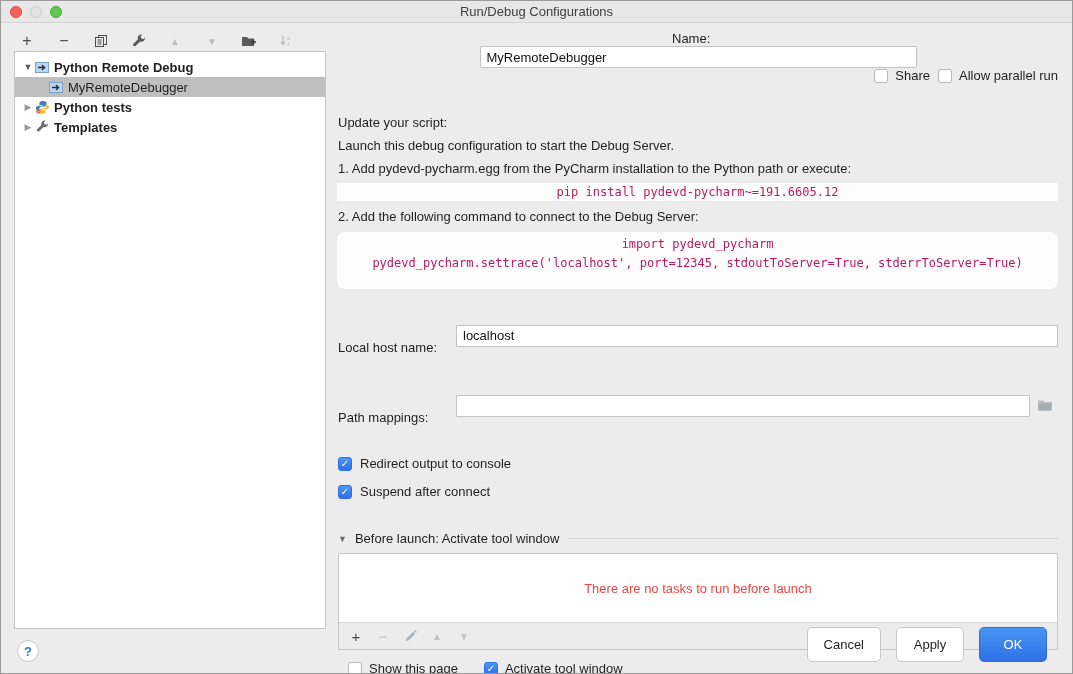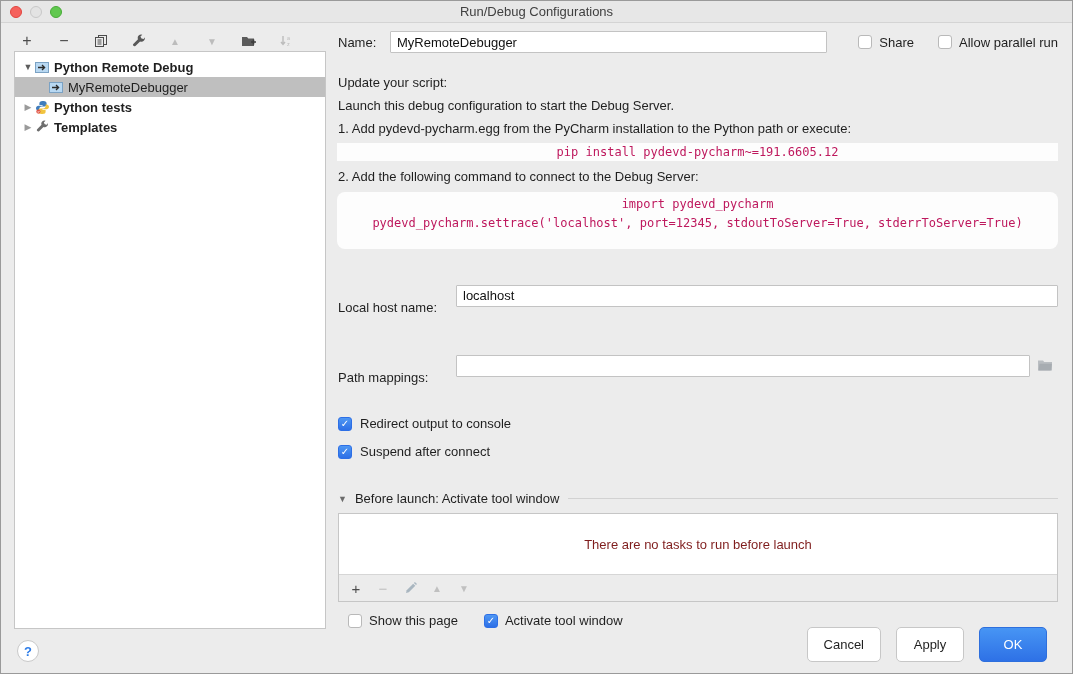--- a/index.html
+++ b/index.html
@@ -30,27 +30,27 @@
   .tree-row.selected{ background:#bfbfbf; }
   .twisty{ width:12px; margin-left:7px; font-size:9px; color:#5c5c5c; text-align:center; flex:0 0 auto; }
   .twisty.collapsed{ color:#9a9a9a; }
   .tree-icon{ width:16px; height:14px; margin-right:4px; flex:0 0 auto; display:flex; align-items:center; justify-content:center; }
   .tree-label{ font-weight:bold; }
   .tree-row.child .tree-label{ font-weight:normal; }
   .indent2{ width:33px; flex:0 0 auto; }
   
   .main{ position:absolute; left:337px; top:30px; width:720px; }
   .row{ display:flex; align-items:center; }
-  .name-row{ margin-bottom:18px; }
+  .name-row{ margin-bottom:28px;flex-direction:column; }
   .lbl{ color:#1f1f1f; }
   .name-lbl{ width:52px; }
   input.txt{ height:22px; background:#fff; border:1px solid #c3c3c3; border-radius:1px;
     font-family:"Liberation Sans","DejaVu Sans",sans-serif; font-size:13px; color:#111; padding:0 6px; outline:none; }
   .name-input{ width:437px; }
-  .top-checks{ margin-left:auto; display:flex; align-items:center; gap:24px; }
+  .top-checks{ margin-left:auto; display:flex; align-items:center; gap:8px; }
   .cb-item{ display:flex; align-items:center; gap:7px; }
   .cb{ width:14px; height:14px; border:1px solid #b9b9b9; border-radius:3px; background:#fff;
     display:flex; align-items:center; justify-content:center; flex:0 0 auto; }
   .cb.checked{ background:linear-gradient(#4e97f3,#2d6fe6); border-color:#2d6fe6; }
   .cb.checked::after{ content:"✓"; color:#fff; font-size:10px; font-weight:bold; line-height:1; }
   .para{ line-height:23px; }
   .codeline, .codeblock{ background:#fdfdfd; font-family:"DejaVu Sans Mono","Liberation Mono",monospace;
     font-size:12px; color:#be185d;text-align:center; }
   .codeline{ margin:3px 0 4px -1px; padding:2px 7px; }
   .codeblock{ margin:4px 0 0 -1px; padding:3px 7px 16px; line-height:19px;border-radius:8px; }
@@ -67,21 +67,21 @@
   .path-input{ background:#fbfbfb; border-color:#d2d2d2; }
   .browse-btn{ width:26px; height:22px; display:flex; align-items:center; justify-content:center; margin-left:2px; }
   .check-row{ margin-top:0; display:flex; align-items:center; gap:8px;text-align:right; }
   .cr1{ margin-top:31px; }
   .cr2{ margin-top:13px; }
   
   .bl-header{ margin-top:32px; display:flex; align-items:center; }
   .bl-arrow{ font-size:9px; color:#6b6b6b; margin-right:8px; }
   .bl-line{ flex:1; border-top:1px solid #d2d2d2; margin-left:9px; }
   .bl-box{ margin-top:7px; border:1px solid #c6c6c6; background:#fff; }
-  .bl-empty{ height:60px; display:flex; align-items:center; justify-content:center; color:#7f1d1d; }
+  .bl-empty{ height:68px; display:flex; align-items:center; justify-content:center; color:#ef4444; }
   .bl-toolbar{ height:27px; background:#ececec; border-top:1px solid #d6d6d6; display:flex; align-items:center; padding-left:8px; }
   .bl-tb-btn{ width:18px; height:18px; margin-right:9px; display:flex; align-items:center; justify-content:center;
     color:#4c4c4c; font-size:15px; }
   .bl-tb-btn.disabled{ color:#c0c0c0; }
   .show-row{ margin-top:11px; display:flex; align-items:center; gap:8px; padding-left:10px; }
   .show-row .second{ margin-left:18px; }
   
   .help-btn{ position:absolute; left:16px; bottom:11px; width:22px; height:22px; border-radius:50%;
     background:#fff; border:1px solid #c9c9c9; color:#2d7ce8; font-weight:bold;
     display:flex; align-items:center; justify-content:center; font-size:13px; }

